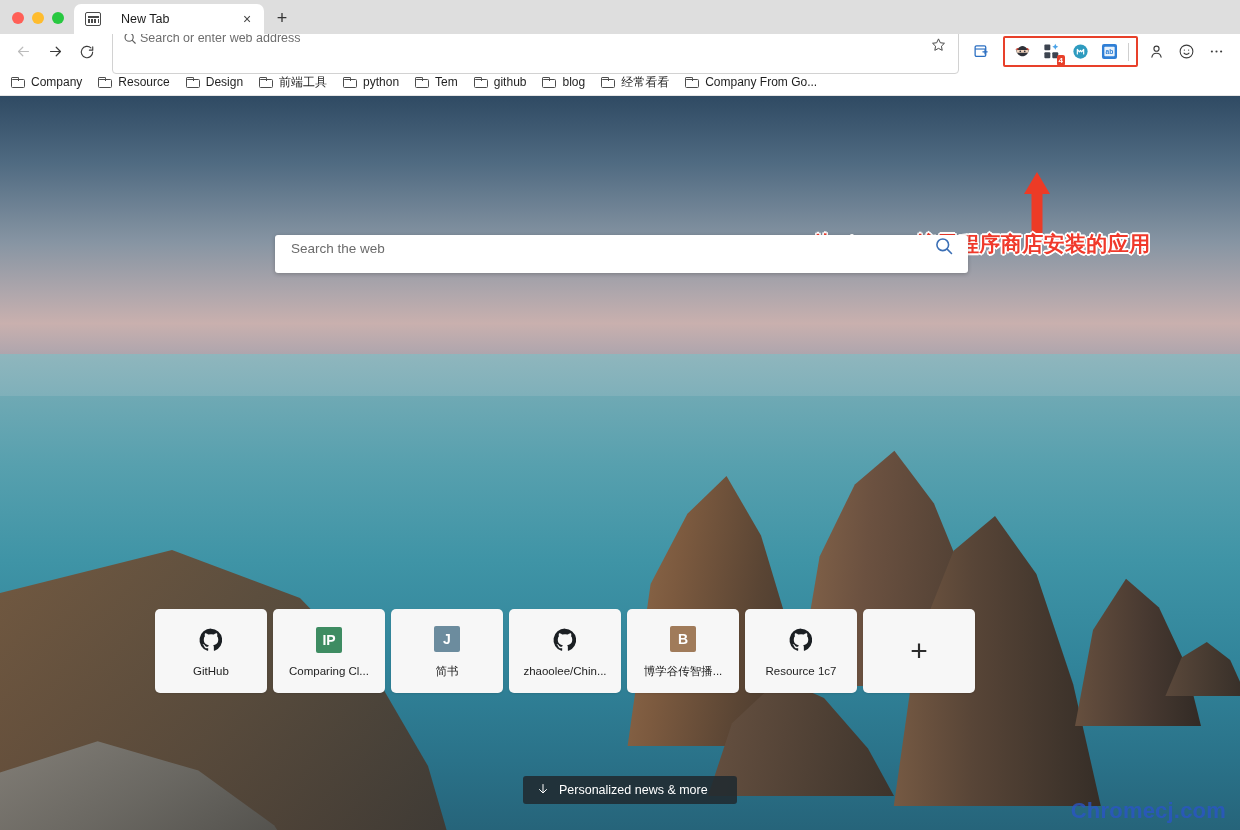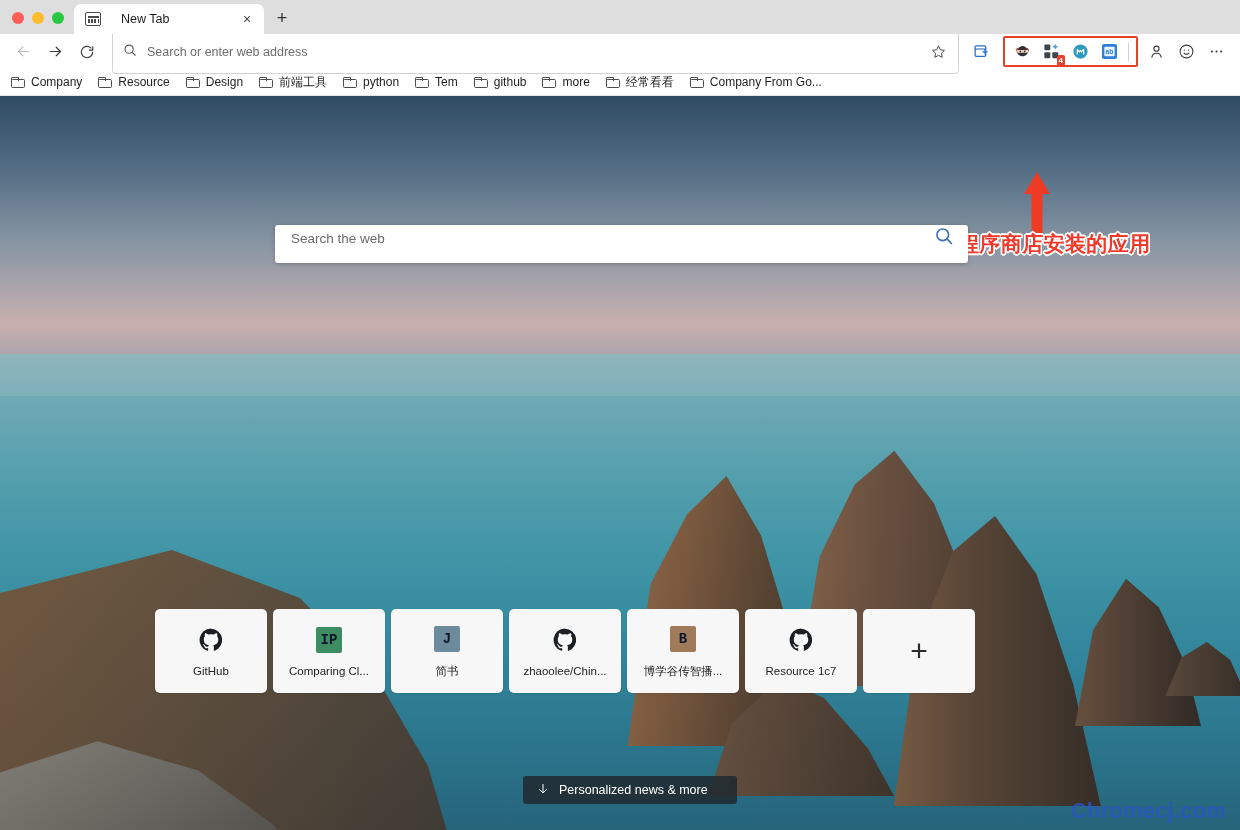--- a/index.html
+++ b/index.html
@@ -87,24 +87,24 @@
   }
   .nav-btn.disabled { color: #bcbcbc; }
   .nav-btn svg { display: block; }
 
   .omnibox {
     flex: 1 1 auto;
     height: 44px;
     background: #fff;
     border: 1px solid #d2d2d2;
     border-radius: 4px;
-    display: flex; align-items: center;
+    display: flex; align-items: flex-start;
     padding: 0 6px 0 10px;
     margin: 0 6px 0 8px;
-    gap: 10px;
+    gap: 3px;
   }
   .omnibox .ph {
     flex: 1 1 auto;
     font-size: 12.5px;
     color: #6d6d6d;
     white-space: nowrap;
   }
   .icon-btn {
     width: 28px; height: 28px;
     display: flex; align-items: center; justify-content: center;
@@ -234,21 +234,21 @@
   .r5 { left: 1160px; top: 540px; width: 90px; height: 60px;
         background: linear-gradient(90deg,#5d4a3c 0%,#342d27 100%);
         clip-path: polygon(6% 100%, 24% 36%, 52% 10%, 78% 40%, 96% 100%); }
   .r6 { left: 700px; top: 560px; width: 200px; height: 140px;
         background: linear-gradient(100deg,#6a5342 0%,#3c332b 100%);
         clip-path: polygon(4% 100%, 16% 48%, 40% 16%, 62% 30%, 84% 66%, 97% 100%); }
 
   
   .ntp-search {
     position: absolute;
-    left: 275px; top: 129px;
+    left: 275px; top: 139px;
     width: 693px; height: 38px;
     background: #fff;
     border-radius: 3px;
     box-shadow: 0 1px 4px rgba(0,0,0,.24);
     display: flex; align-items: center;
     padding: 0 14px 12px 16px;
   }
   .ntp-search .ph { flex: 1 1 auto; font-size: 13.5px; color: #6b6b6b; }
 
   
@@ -271,22 +271,22 @@
     display: flex; align-items: center; justify-content: center;
   }
   .tile-label {
     font-size: 11.5px; color: #232323;
     max-width: 100px; white-space: nowrap;
     overflow: hidden; text-overflow: ellipsis;
     text-align: center;
   }
   .sq {
     width: 26px; height: 26px; border-radius: 2px;
-    color: #0f172a; font-size: 14px; font-weight: bold;
-    display: flex; align-items: center; justify-content: center; font-family: Liberation Mono, monospace;
+    color: #ffffff; font-size: 14px; font-weight: bold;
+    display: flex; align-items: center; justify-content: center;
   }
   .tile.add { justify-content: center; }
   .plus { font-size: 30px; color: #2c2c2c; font-weight: 300; line-height: 1; }
 
   
   .news-pill {
     position: absolute;
     left: 523px; top: 680px;
     height: 28px;
     background: rgba(32,42,48,.88);
@@ -467,21 +467,21 @@
   <div class="bm">
       <span class="folder-ico"></span>
       <span>Tem</span>
     </div>
   <div class="bm">
       <span class="folder-ico"></span>
       <span>github</span>
     </div>
   <div class="bm">
       <span class="folder-ico"></span>
-      <span>more</span>
+      <span>blog</span>
     </div>
   <div class="bm">
       <span class="folder-ico"></span>
       <span>经常看看</span>
     </div>
   <div class="bm">
       <span class="folder-ico"></span>
       <span>Company From Go...</span>
     </div>
 </div>

